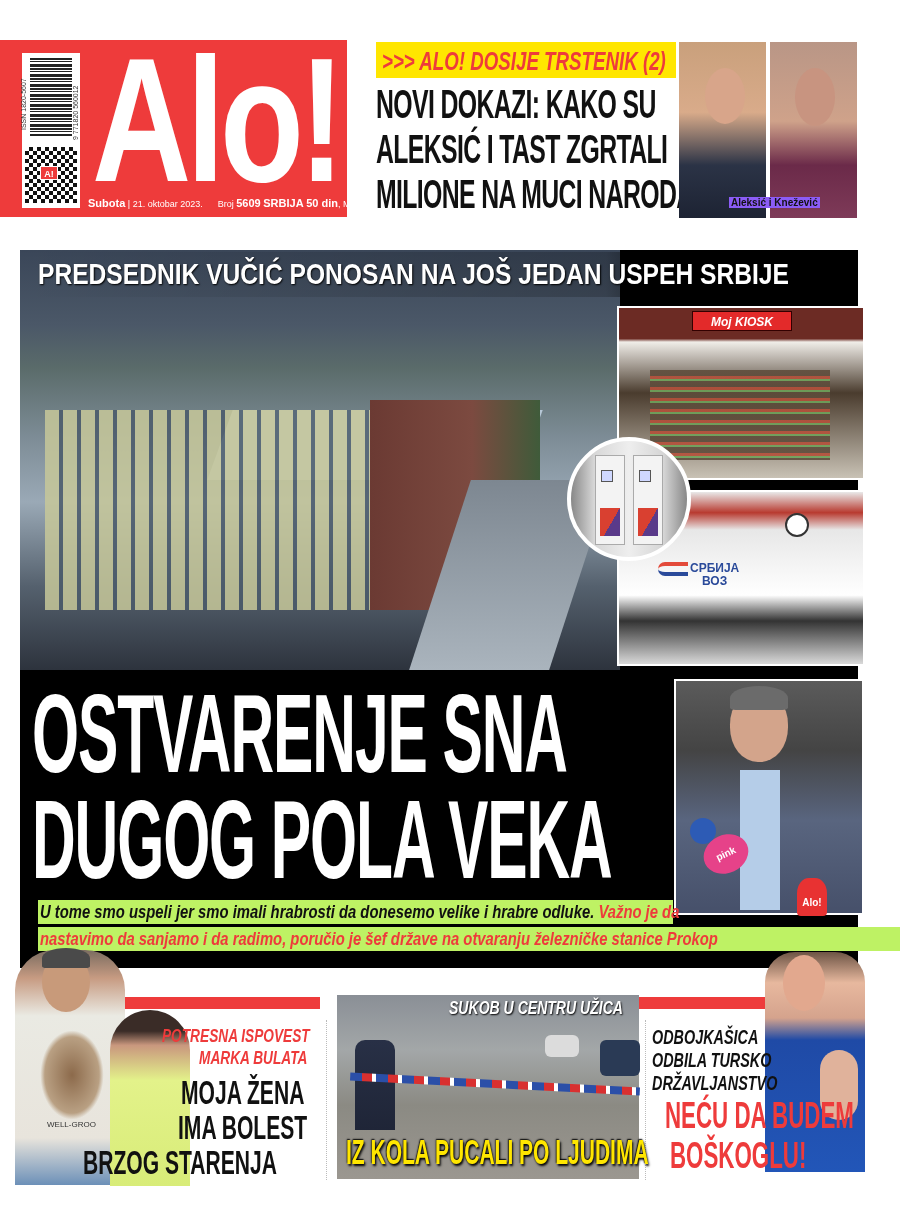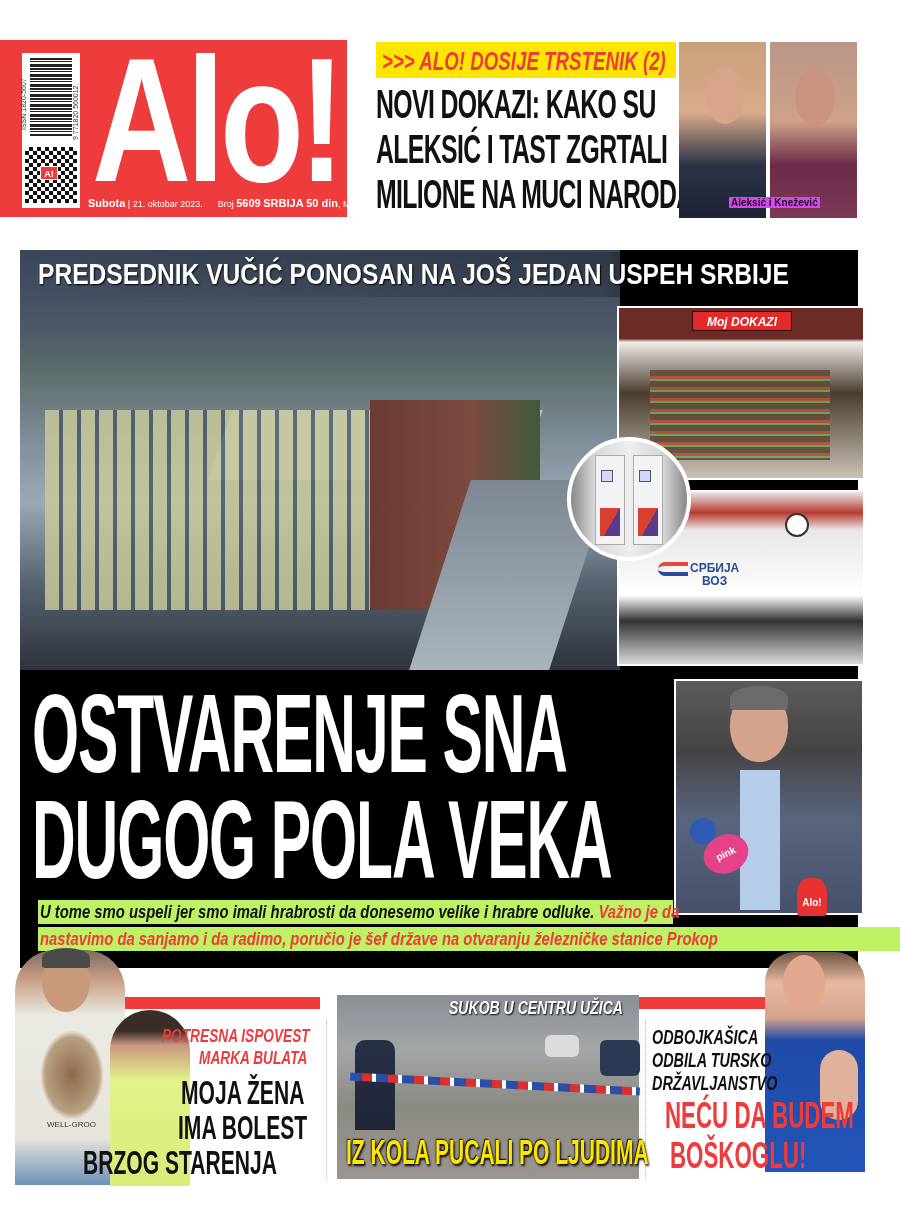--- a/index.html
+++ b/index.html
@@ -22,21 +22,21 @@
   #dateline b { font-size:11px; }
 
   
   #kicker { left:376px; top:42px; width:300px; height:36px; background:#ffe600; }
   #kicker-text { left:382px; top:46px; font-size:26px; font-style:italic; font-weight:bold; color:#ee3b3b; transform:scaleX(0.72); transform-origin:left top; white-space:nowrap; }
   .top-head { left:376px; font-size:40px; font-weight:bold; color:#111; transform:scaleX(0.62); transform-origin:left top; white-space:nowrap; line-height:1; letter-spacing:-1px; }
   #top-photo-1 { left:679px; top:42px; width:87px; height:176px; background:linear-gradient(180deg,#c9a07c 0%,#d9ab8a 40%,#2b3346 70%,#1d2333 100%); }
   #top-photo-2 { left:770px; top:42px; width:87px; height:176px; background:linear-gradient(180deg,#b99686 0%,#cfa28a 45%,#6b2a49 70%,#7e3a58 100%); }
   #face1 { left:705px; top:68px; width:40px; height:56px; border-radius:50%; background:#d8a58a; }
   #face2 { left:795px; top:68px; width:40px; height:58px; border-radius:50%; background:#c89480; }
-  #top-caption { left:729px; top:197px; background:#d946ef; color:#111; font-size:10px; font-weight:bold; padding:0 2px; white-space:nowrap; }
+  #top-caption { left:729px; top:197px; background:#8b5cf6; color:#111; font-size:10px; font-weight:bold; padding:0 2px; white-space:nowrap; }
 
   
   #main-frame { left:20px; top:250px; width:838px; height:718px; background:#000; }
   #aerial { left:20px; top:250px; width:600px; height:420px; background:
       linear-gradient(180deg,#3a4658 0%,#4b5868 18%,#5a6b6a 28%,#7e8d97 45%,#9aa9b6 60%,#55616e 80%,#2d333d 100%); }
   #building { left:45px; top:410px; width:330px; height:200px; background:
       repeating-linear-gradient(90deg,#c7c89a 0 14px,#4b5b6b 14px 18px),#6a7886; opacity:0.85; }
   #building-roof { left:220px; top:410px; width:310px; height:70px; background:#b6c7d6; transform:skewX(-20deg); }
   #facade { left:370px; top:400px; width:170px; height:210px; background:linear-gradient(90deg,#6b3a33,#7c4a40 60%,#3f5b3a); }
   #road { left:440px; top:480px; width:140px; height:190px; background:linear-gradient(180deg,#7d8791,#aab4bd); transform:skewX(-18deg); }
@@ -147,21 +147,21 @@
 <div class="abs" id="aerial"></div>
 <div class="abs" id="building-roof"></div>
 <div class="abs" id="building"></div>
 <div class="abs" id="facade"></div>
 <div class="abs" id="road"></div>
 <div class="abs" id="pre-head-bg"></div>
 <div class="abs" id="pre-head">PREDSEDNIK VUČIĆ PONOSAN NA JOŠ JEDAN USPEH SRBIJE</div>
 
 <div class="abs" id="kiosk"></div>
 <div class="abs" id="kiosk-shelves"></div>
-<div class="abs" id="kiosk-sign">Moj DOKAZI</div>
+<div class="abs" id="kiosk-sign">Moj KIOSK</div>
 
 <div class="abs" id="station"></div>
 <div class="abs" id="station-logo-mark"></div>
 <div class="abs" id="station-logo">
   <div>СРБИЈА</div>
   <div style="padding-left:12px;">ВОЗ</div>
 </div>
 <div class="abs" id="clock"></div>
 
 <div class="abs" id="ticket-circle">

